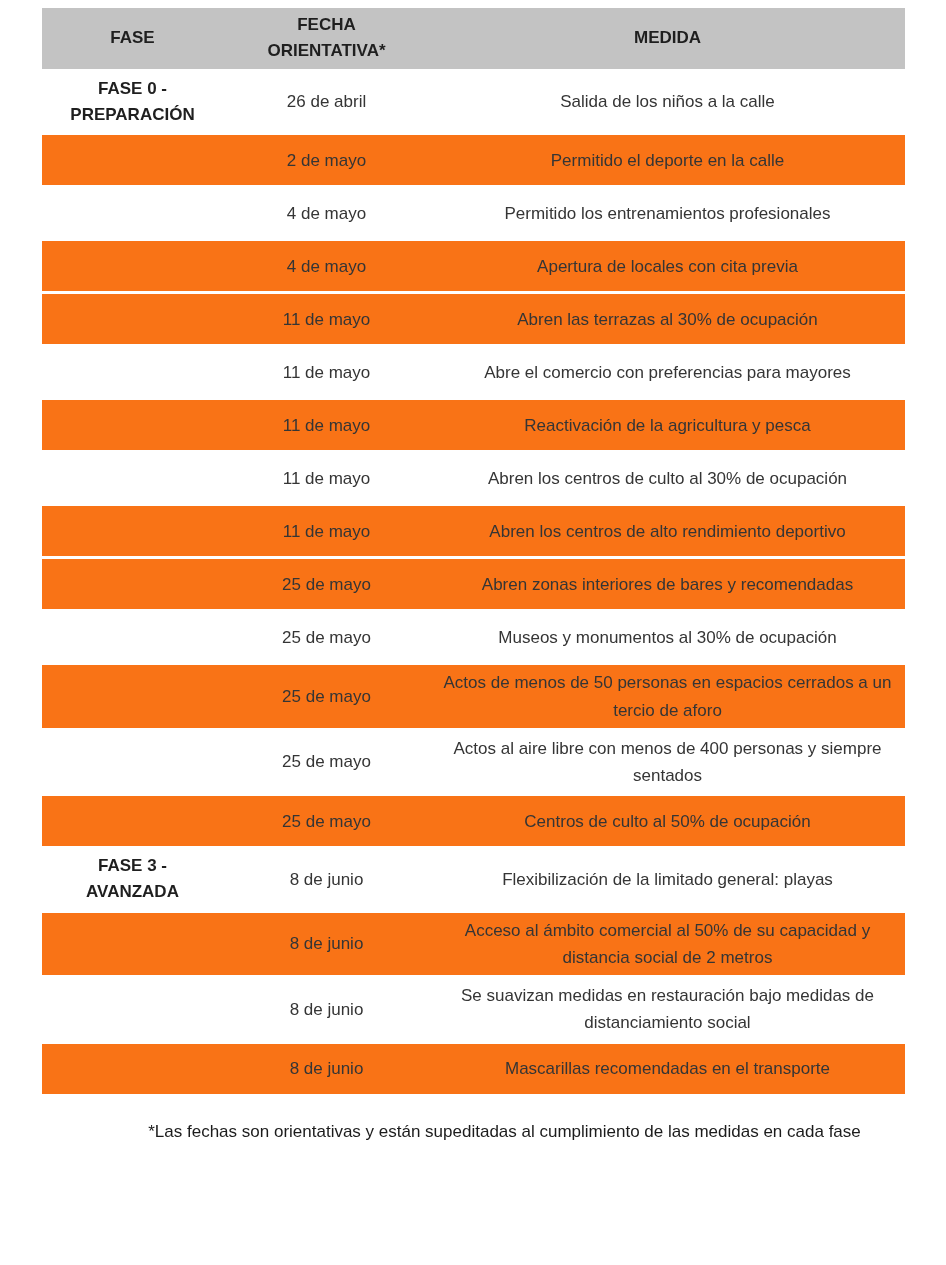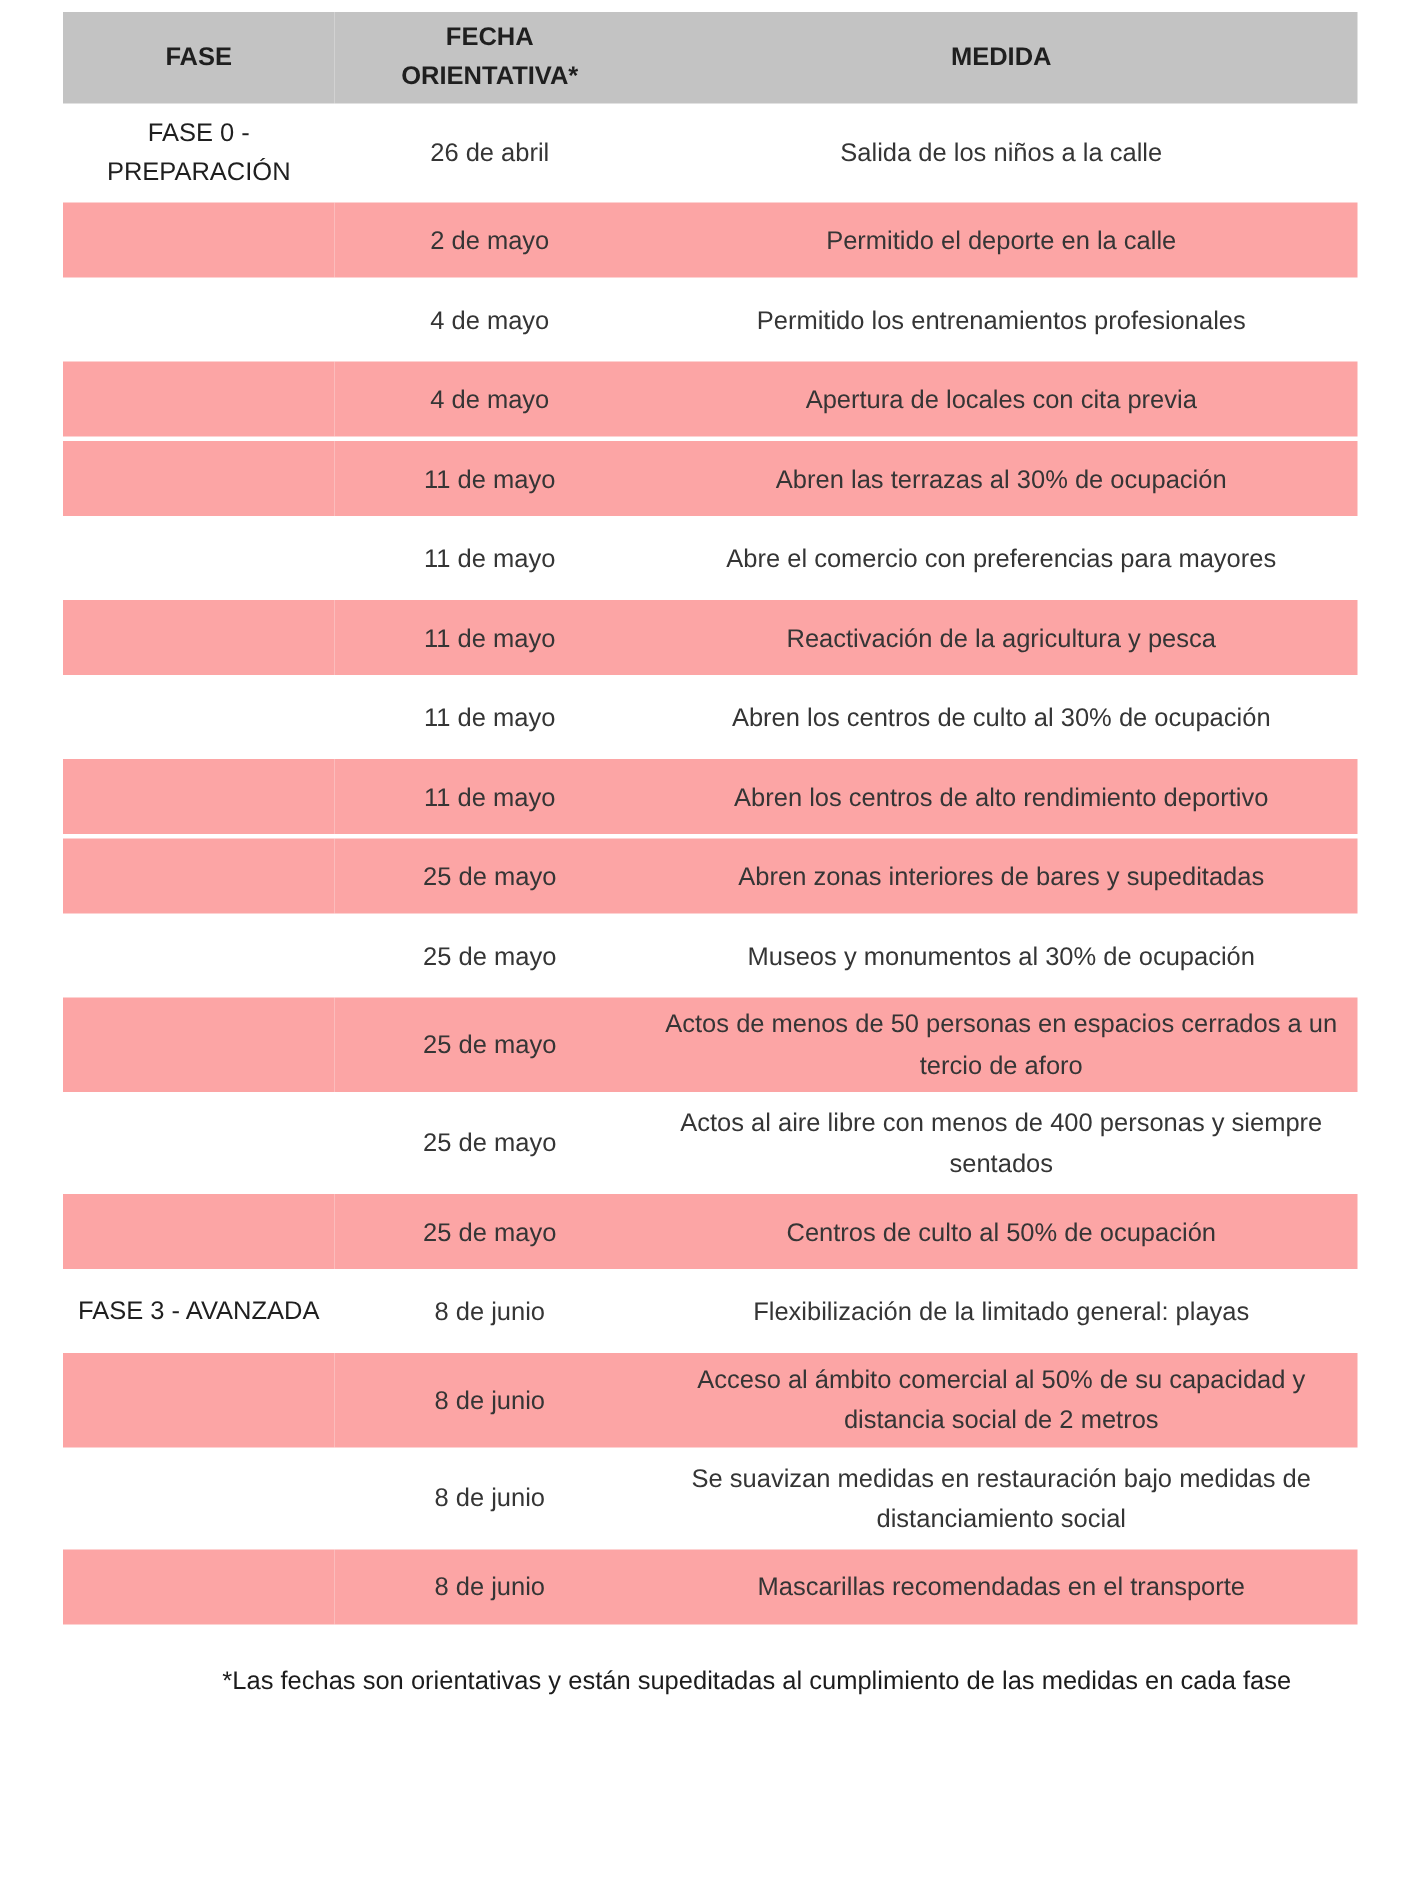--- a/index.html
+++ b/index.html
@@ -36,23 +36,23 @@
     font-weight: bold;
     color: #1f1f1f;
     line-height: 1.55;
   }
   th .th-inner {
     display: inline-block;
     max-width: 140px;
   }
   th .th-wide { max-width: 400px; }
   tbody tr { height: 50px; background: #ffffff; }
-  tbody tr.shaded { background: #fca5a5; }
+  tbody tr.shaded { background: #f97316; }
   td.fase {
-    font-weight: normal;
+    font-weight: bold;
     color: #1f1f1f;
     line-height: 1.55;
   }
   .footnote {
     margin-top: 24px;
     padding-left: 62px;
     text-align: center;
     font-weight: normal;
     font-size: 17px;
     color: #1c1c1c;
@@ -124,21 +124,21 @@
           <td>Abren los centros de culto al 30% de ocupación</td>
         </tr>
         <tr class="shaded">
           <td class="fase"></td>
           <td>11 de mayo</td>
           <td>Abren los centros de alto rendimiento deportivo</td>
         </tr>
         <tr class="shaded">
           <td class="fase"></td>
           <td>25 de mayo</td>
-          <td>Abren zonas interiores de bares y supeditadas</td>
+          <td>Abren zonas interiores de bares y recomendadas</td>
         </tr>
         <tr>
           <td class="fase"></td>
           <td>25 de mayo</td>
           <td>Museos y monumentos al 30% de ocupación</td>
         </tr>
         <tr class="shaded">
           <td class="fase"></td>
           <td>25 de mayo</td>
           <td>Actos de menos de 50 personas en espacios cerrados a un tercio de aforo</td>

